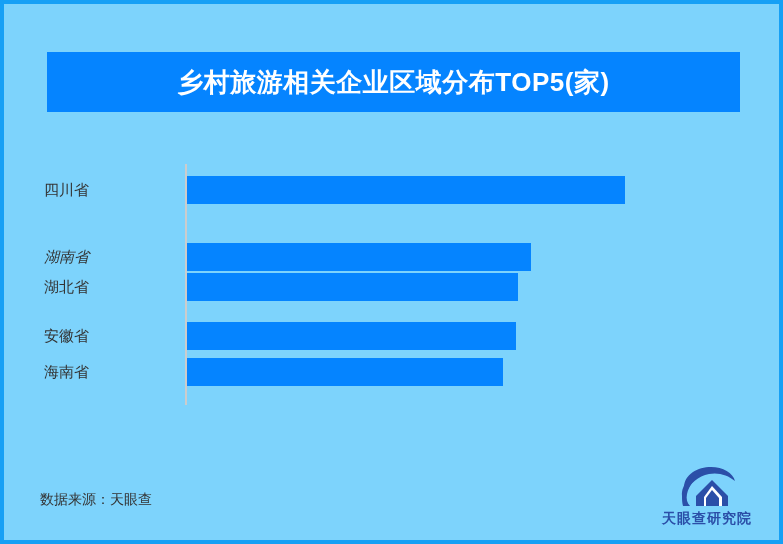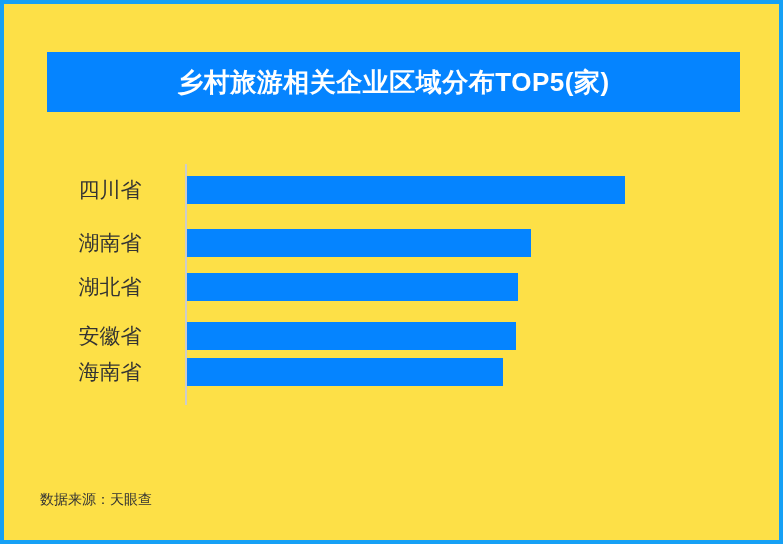--- a/index.html
+++ b/index.html
@@ -7,21 +7,21 @@
     padding: 0;
     background: #ffffff;
   }
   body {
     font-family: "Liberation Sans", "DejaVu Sans", sans-serif;
   }
   #page {
     position: relative;
     width: 783px;
     height: 544px;
-    background: #fde047;
+    background: #7dd3fc;
     box-sizing: border-box;
     border: 4px solid #16a0f5;
     overflow: hidden;
   }
   
   #title-banner {
     position: absolute;
     left: 43px;
     top: 48px;
     width: 693px;
@@ -61,23 +61,23 @@
     width: 620px;
     height: 28px;
   }
   .bar-label {
     position: absolute;
     left: 0;
     top: 0;
     width: 132px;
     height: 28px;
     line-height: 28px;
-    text-align: center;
+    text-align: left;
     color: #333333;
-    font-size: 21px;
+    font-size: 15px;
     white-space: nowrap;
   }
   .bar-rect {
     position: absolute;
     left: 143px;
     top: 0;
     height: 28px;
     background: #0584ff;
   }
   
@@ -120,35 +120,45 @@
     <span id="title-text">乡村旅游相关企业区域分布TOP5(家)</span>
   </div>
 
   <div id="chart">
     <div id="axis-line"></div>
     <div id="bars-container">
         <div class="bar-row" style="top: 172px;">
           <span class="bar-label" style="color: rgb(51, 51, 51);">四川省</span>
           <div class="bar-rect" style="width: 437.535px; background: rgb(5, 132, 255);"></div>
         </div>
-        <div class="bar-row" style="top: 225px;">
+        <div class="bar-row" style="top: 239px; font-style: italic;">
           <span class="bar-label" style="color: rgb(51, 51, 51);">湖南省</span>
           <div class="bar-rect" style="width: 344.465px; background: rgb(5, 132, 255);"></div>
         </div>
         <div class="bar-row" style="top: 269px;">
           <span class="bar-label" style="color: rgb(51, 51, 51);">湖北省</span>
           <div class="bar-rect" style="width: 330.558px; background: rgb(5, 132, 255);"></div>
         </div>
         <div class="bar-row" style="top: 318px; font-family: Liberation Serif, serif;">
           <span class="bar-label" style="color: rgb(51, 51, 51);">安徽省</span>
           <div class="bar-rect" style="width: 329.488px; background: rgb(5, 132, 255);"></div>
         </div>
         <div class="bar-row" style="top: 354px;">
           <span class="bar-label" style="color: rgb(51, 51, 51);">海南省</span>
           <div class="bar-rect" style="width: 315.581px; background: rgb(5, 132, 255);"></div>
         </div>
       </div>
   </div>
 
   <div id="source-note">数据来源：天眼查</div>
 
+  <div id="logo-block">
+    <svg id="logo-mark" width="58" height="42" viewBox="0 0 58 42">
+      <path d="M6 22 C6 8, 20 1, 33 1 C45 1, 55 7, 57 15 C50 9, 40 6, 31 8 C20 10.5, 12 17, 8 27 C6.6 26, 6 24, 6 22 Z" fill="#2b4fa8"></path>
+      <path d="M4 30 C3 18, 13 9, 25 7 C17 12, 11 19, 9 28 C8 33, 9 37, 12 40 L5 40 C4 37, 4 33, 4 30 Z" fill="#2b4fa8"></path>
+      <path d="M34 14 L50 30 L50 40 L18 40 L18 30 Z" fill="#2b4fa8"></path>
+      <path d="M34 20 L44 31 L44 40 L26 40 L26 31 Z" fill="#ffffff"></path>
+      <path d="M34 24 L41 32 L41 40 L28 40 L28 32 Z" fill="#2b4fa8"></path>
+    </svg>
+    <span id="logo-text">天眼查研究院</span>
+  </div>
 
 </div>
 
 </body></html>

